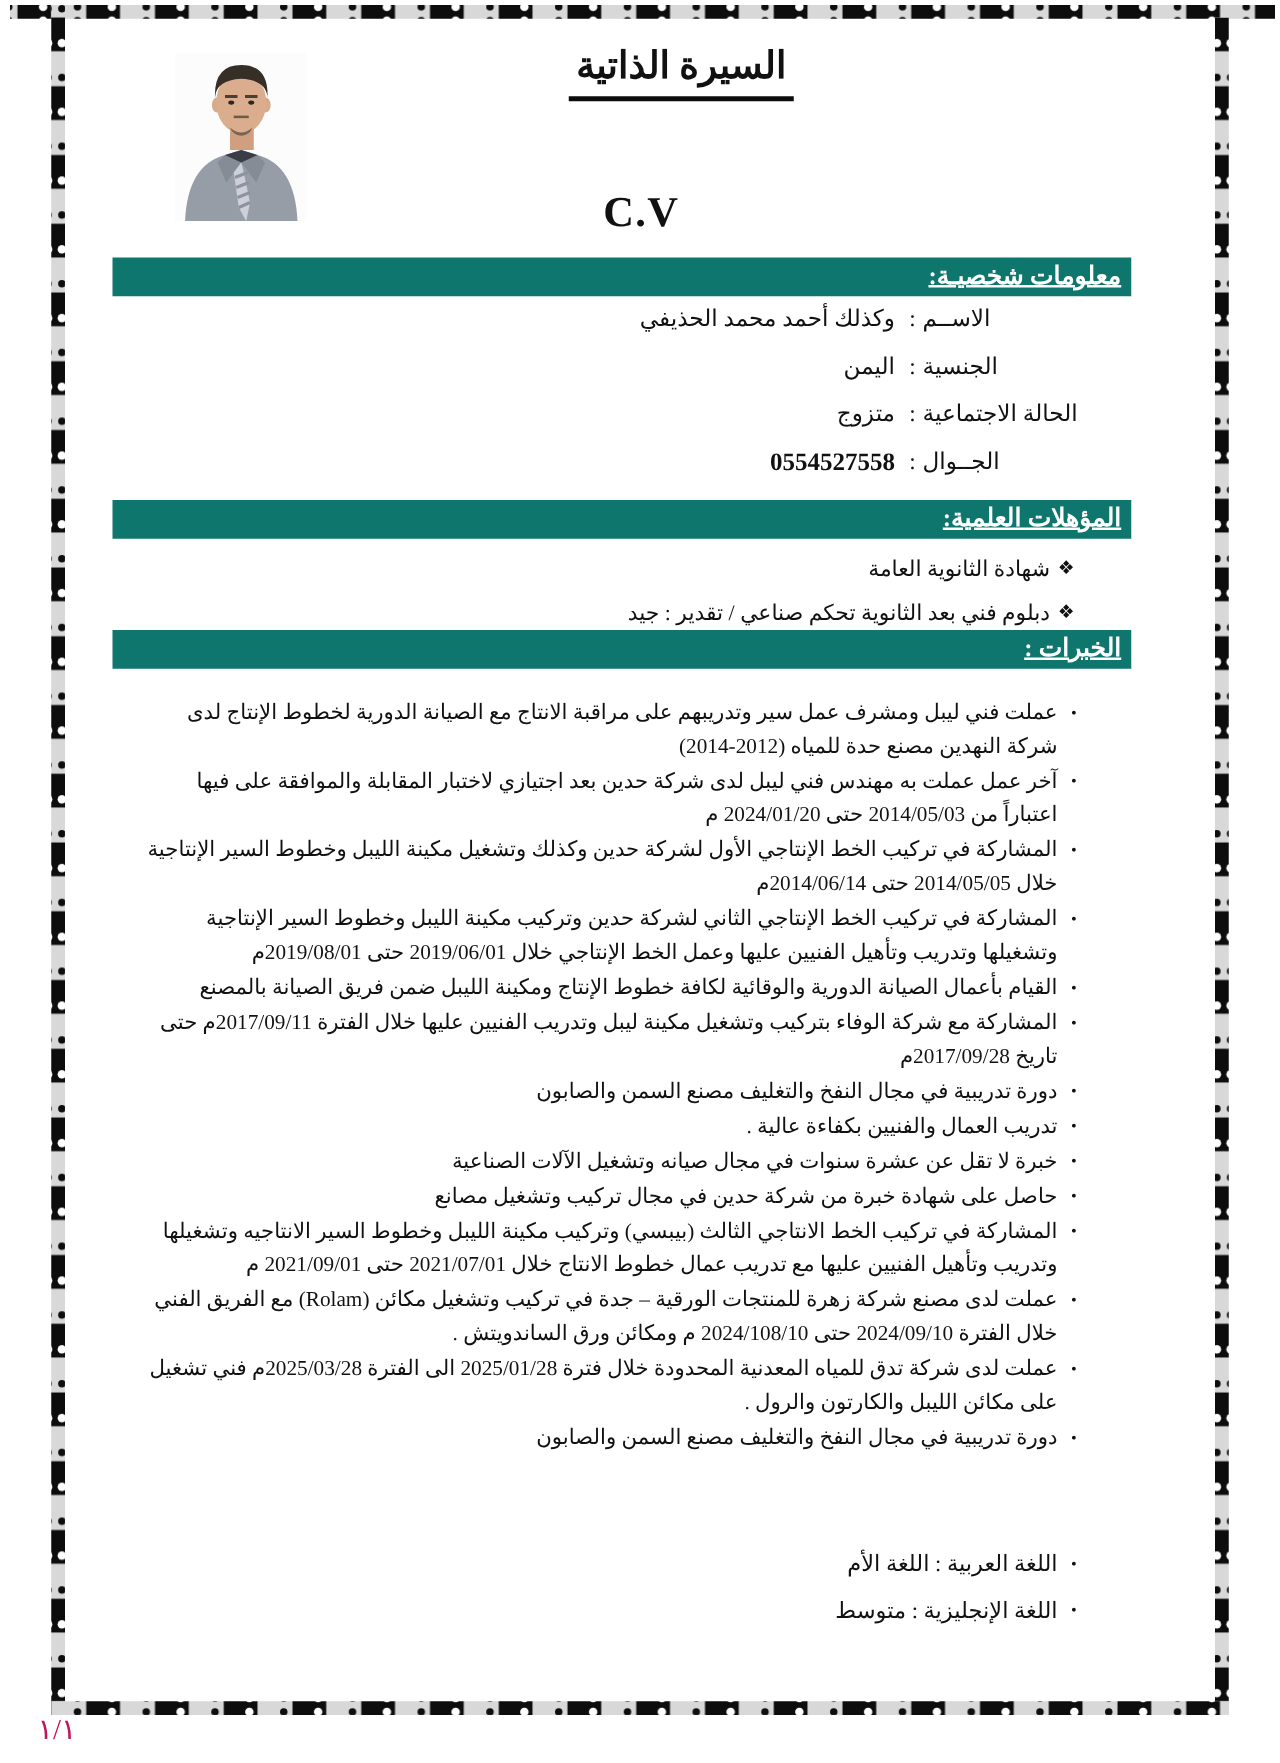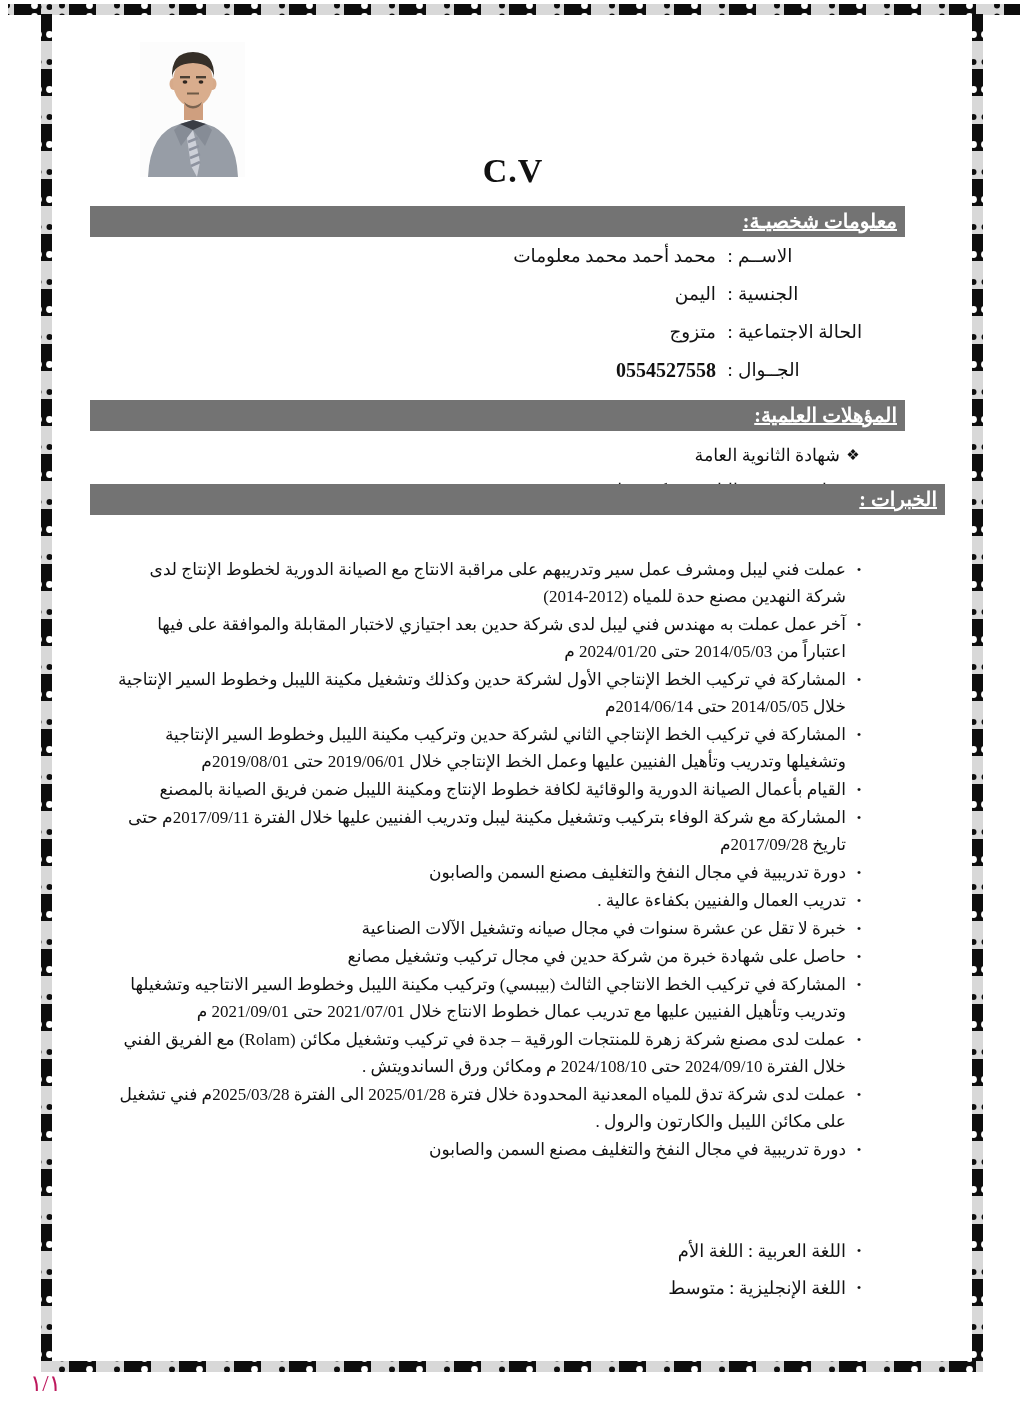--- a/index.html
+++ b/index.html
@@ -13,26 +13,26 @@
   .photo{position:absolute;left:140px;top:42px;width:105px;height:135px;overflow:hidden;}
   
   .doc-title{position:absolute;top:34px;left:400px;width:290px;text-align:center;}
   .doc-title span{
     display:inline-block;font-size:30px;font-weight:bold;white-space:nowrap;
     border-bottom:4px solid #0c0c0c;padding:0 6px 7px 6px;direction:rtl;
   }
   .cv-head{position:absolute;top:152px;left:0;right:22px;text-align:center;
     font-size:34px;font-weight:bold;letter-spacing:1px;padding-left:24px;}
   
-  .bar{position:absolute;left:90px;width:815px;height:31px;background:#737373;direction:rtl;}
+  .bar{position:absolute;left:90px;width:815px;height:31px;background:#0f766e;direction:rtl;}
   .bar span{
     display:inline-block;color:#ffffff;font-weight:bold;font-size:20px;line-height:30px;
     padding:0 8px;text-decoration:underline;white-space:nowrap;
   }
-  .bar1{top:206px;} .bar2{top:400px;} .bar3{top:484px;padding-left:40px;} .bar4{top:1186px;}
+  .bar1{top:206px;} .bar2{top:400px;} .bar3{top:504px;} .bar4{top:1186px;}
   
   .p-rows{position:absolute;right:144px;top:243px;direction:rtl;}
   .p-row{display:grid;grid-template-columns:142px 16px auto;font-size:18.5px;
     line-height:26px;margin-bottom:12px;white-space:nowrap;}
   .p-row .lbl{text-align:left;}
   .p-row .sep{text-align:center;}
   .p-row .val{padding-right:6px;}
   .p-row .val.bold{font-weight:bold;font-size:20px;}
   
   .q-list{position:absolute;right:158px;left:110px;top:442px;direction:rtl;}
@@ -90,31 +90,34 @@
       <path d="M44 60 Q53 68 62 60 Q60 66 53 66.5 Q46 66 44 60 Z" fill="#7a6350"></path>
       <path d="M8 135 Q10 90 40 82 L53 78 L66 82 Q96 90 98 135 Z" fill="#979da6"></path>
       <path d="M40 82 L53 78 L66 82 L66 96 L53 88 L40 96 Z" fill="#3a3d45"></path>
       <path d="M40 82 L53 88 L41 104 L34 88 Z" fill="#868c96"></path>
       <path d="M66 82 L53 88 L65 104 L72 88 Z" fill="#868c96"></path>
       <path d="M53 88 L47 96 L51 124 L57 135 L60 120 L55 96 Z" fill="#cdd0d8"></path>
       <path d="M48 100 L58 96 M49 108 L59 104 M50 116 L60 112 M51 124 L60 120" stroke="#8e93a0" stroke-width="2.5" fill="none"></path>
     </svg>
   </div>
 
+  <div class="doc-title">
+    <span>السيرة الذاتية</span>
+  </div>
 
   <div class="cv-head">C.V</div>
 
   <div class="bar bar1">
     <span>معلومات شخصيـة:</span>
   </div>
   <div class="p-rows">
     <div class="p-row">
       <span class="lbl">الاســم</span>
       <span class="sep">:</span>
-      <span class="val">محمد أحمد محمد معلومات</span>
+      <span class="val">وكذلك أحمد محمد الحذيفي</span>
     </div>
     <div class="p-row">
       <span class="lbl">الجنسية</span>
       <span class="sep">:</span>
       <span class="val">اليمن</span>
     </div>
     <div class="p-row">
       <span class="lbl">الحالة الاجتماعية</span>
       <span class="sep">:</span>
       <span class="val">متزوج</span>

